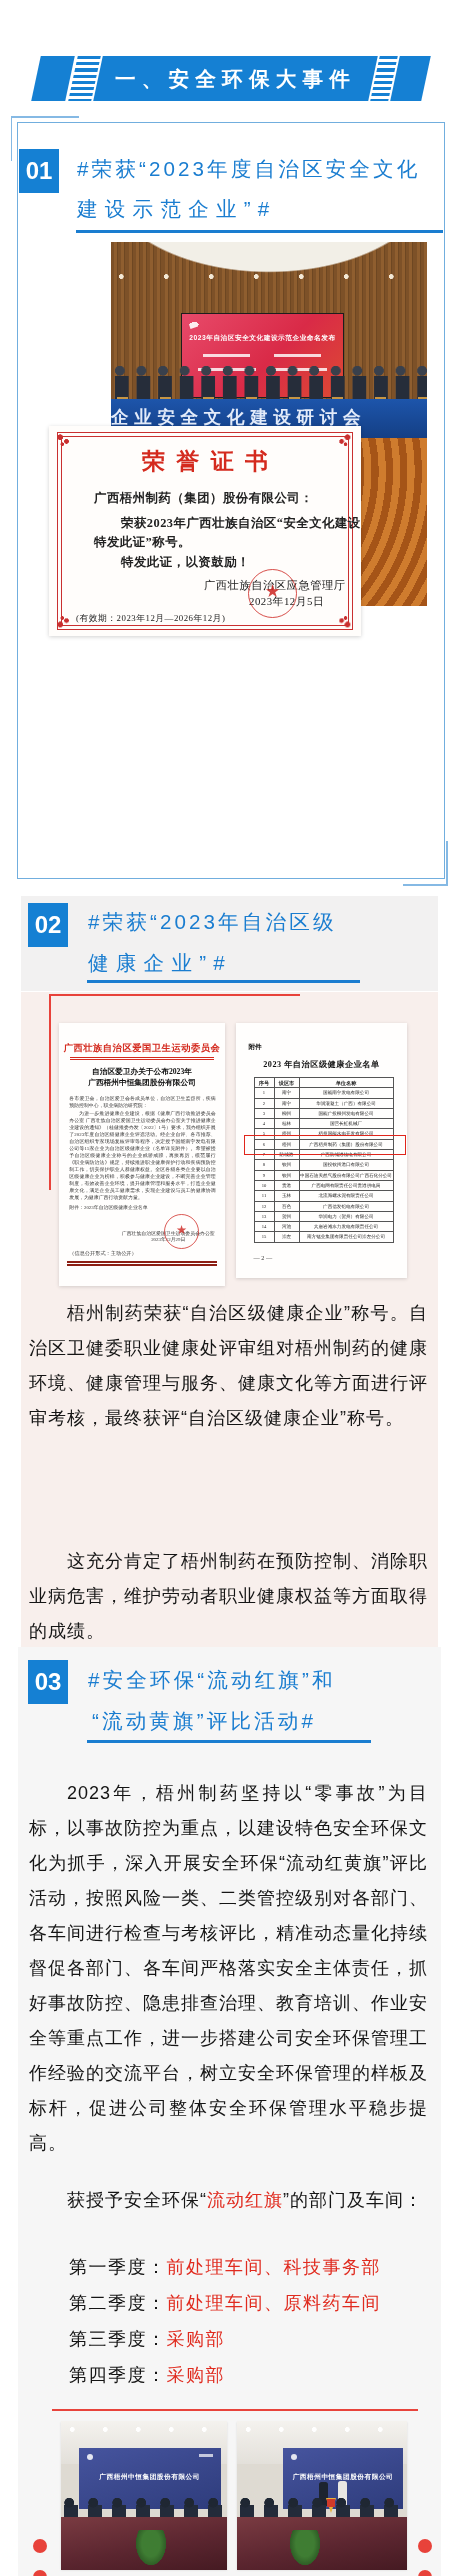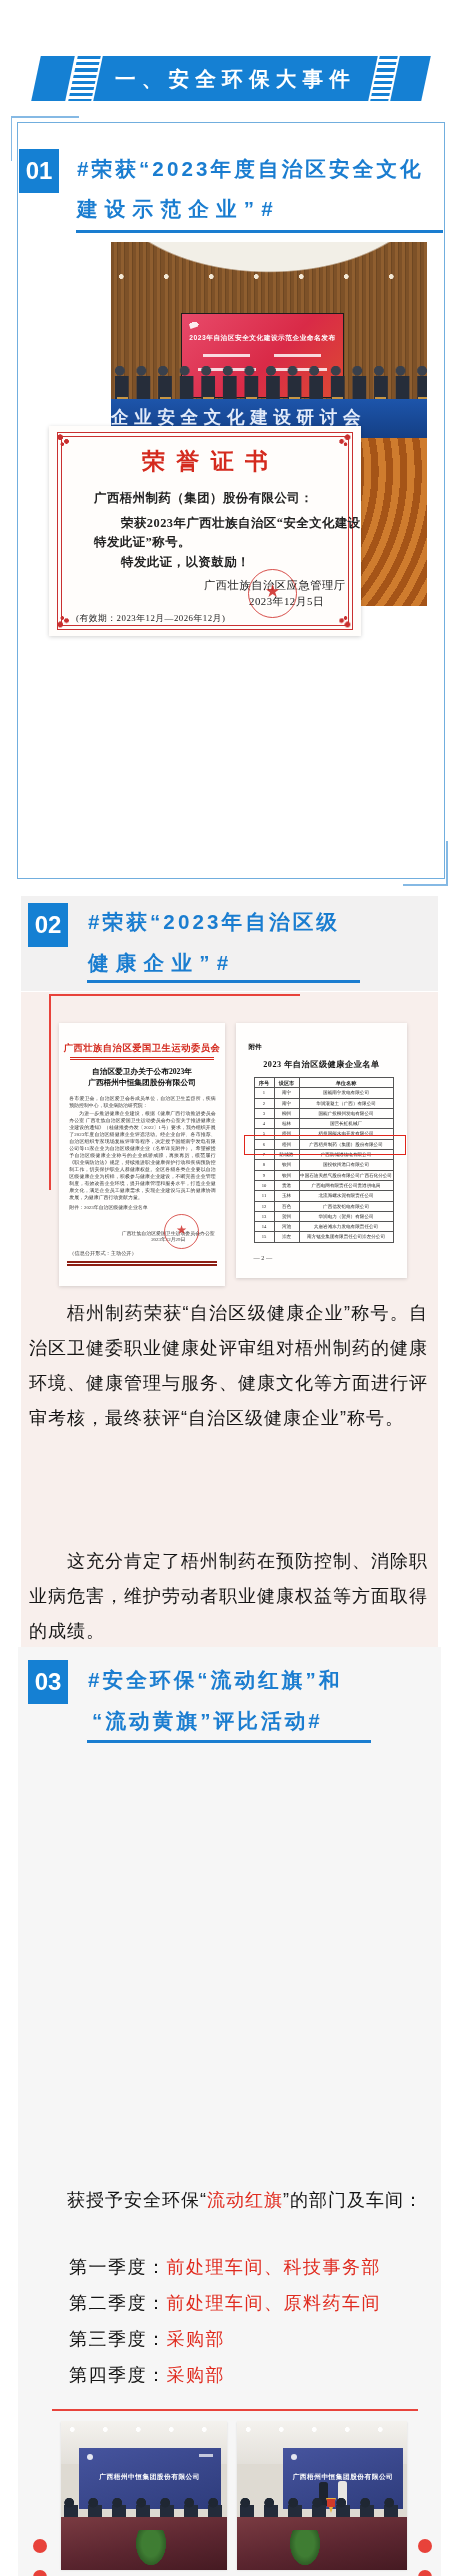--- a/index.html
+++ b/index.html
@@ -20,21 +20,21 @@
 
   
   .s1-box{left:17px;top:122px;width:426px;height:755px;background:#fff;border:1px solid #71aede;}
   .deco-tl-h{left:10.8px;top:116px;width:68px;height:1.5px;background:#85b9e4;}
   .deco-tl-v{left:10.8px;top:116px;width:1.5px;height:45px;background:#85b9e4;}
   .deco-br-v{left:446px;top:841px;width:1.5px;height:44px;background:#85b9e4;}
   .deco-br-h{left:403px;top:884px;width:45px;height:1.5px;background:#85b9e4;}
 
   .num-badge{width:40px;height:44px;background:#1580d3;color:#fff;font-size:24px;font-weight:bold;
     display:flex;align-items:center;justify-content:center;}
-  .sec-title{color:#1a7dd0;font-size:20.6px;font-weight:bold;white-space:nowrap;}
+  .sec-title{color:#1a7dd0;font-size:20.6px;font-weight:normal;white-space:nowrap;}
   .t-ls1{letter-spacing:3.1px;} .t-ls2{letter-spacing:7.2px;}
   .blue-rule{height:2.6px;background:#1a7dd0;}
 
   
   .photo-stage{left:111px;top:242px;width:316px;height:364px;overflow:hidden;
      background:repeating-linear-gradient(90deg,#7d5128 0 3.1px,#8f5e2f 3.1px 6.2px,#6e4722 6.2px 7.2px);}
   .st-ceiling{position:absolute;left:-10%;top:-67px;width:120%;height:155px;
      background:radial-gradient(ellipse 70% 100% at 50% 0%,#f2efe7 0 62%,rgba(242,239,231,0) 63%);}
   .st-lights{position:absolute;left:0;top:25px;width:100%;height:18.5px;
      background-image:radial-gradient(circle at 10.3px 9.3px,#fff8e8 2.1px,rgba(255,255,255,0) 2.6px);
@@ -367,20 +367,21 @@
 
   <div class="abs body-para" style="left:29px;top:1296px;width:399px;">梧州制药荣获“自治区级健康企业”称号。自治区卫健委职业健康处评审组对梧州制药的健康环境、健康管理与服务、健康文化等方面进行评审考核，最终获评“自治区级健康企业”称号。</div>
   <div class="abs body-para" style="left:29px;top:1544px;width:399px;">这充分肯定了梧州制药在预防控制、消除职业病危害，维护劳动者职业健康权益等方面取得的成绩。</div>
 
   <div class="abs s3-gray"></div>
   <div class="abs num-badge" style="left:28px;top:1660px;">03</div>
   <div class="abs sec-title t-ls1" style="left:88px;top:1666px;">#安全环保“流动红旗”和</div>
   <div class="abs sec-title t-ls1" style="left:92px;top:1707px;">“流动黄旗”评比活动#</div>
   <div class="abs blue-rule" style="left:87px;top:1740px;width:284px;"></div>
 
+  <div class="abs body-para" style="left:29px;top:1776px;width:399px;">2023年，梧州制药坚持以“零事故”为目标，以事故防控为重点，以建设特色安全环保文化为抓手，深入开展安全环保“流动红黄旗”评比活动，按照风险一类、二类管控级别对各部门、各车间进行检查与考核评比，精准动态量化持续督促各部门、各车间严格落实安全主体责任，抓好事故防控、隐患排查治理、教育培训、作业安全等重点工作，进一步搭建公司安全环保管理工作经验的交流平台，树立安全环保管理的样板及标杆，促进公司整体安全环保管理水平稳步提高。</div>
 
   <div class="abs award-line" style="left:29px;top:2183px;width:399px;white-space:normal;text-indent:38px;line-height:35px;letter-spacing:1px;">
     <span>获授予安全环保“</span><span class="red-txt">流动红旗</span><span>”的部门及车间：</span>
   </div>
 
   <div class="abs quarters">
 
       <div class="q-line">
         <b>第一季度：</b><span class="red-txt">前处理车间、科技事务部</span>
       </div>

